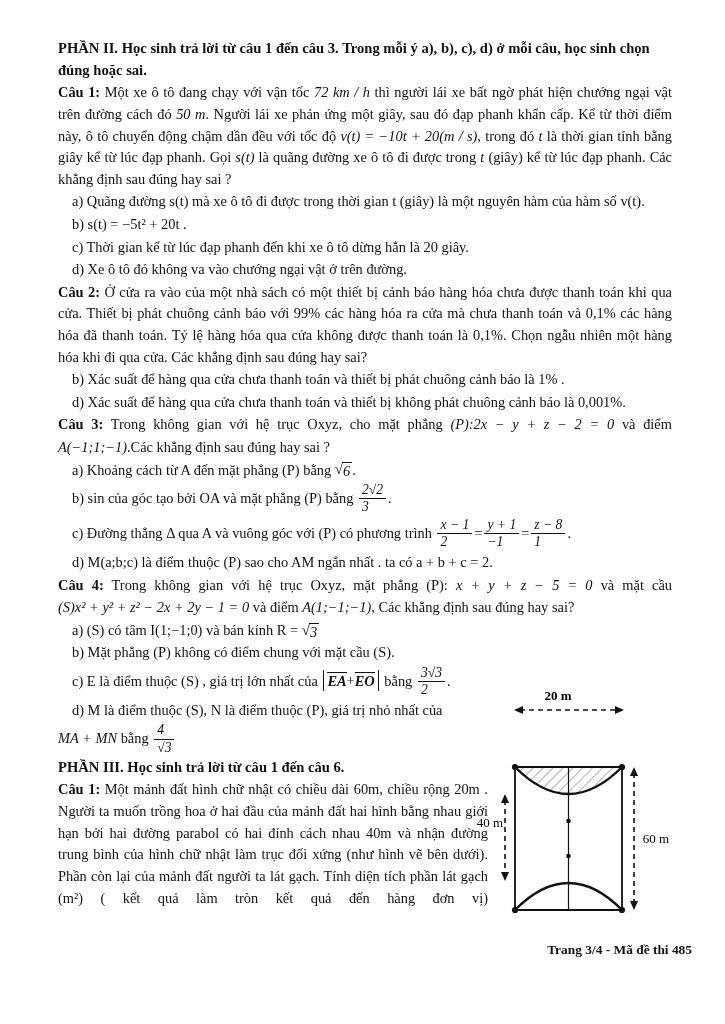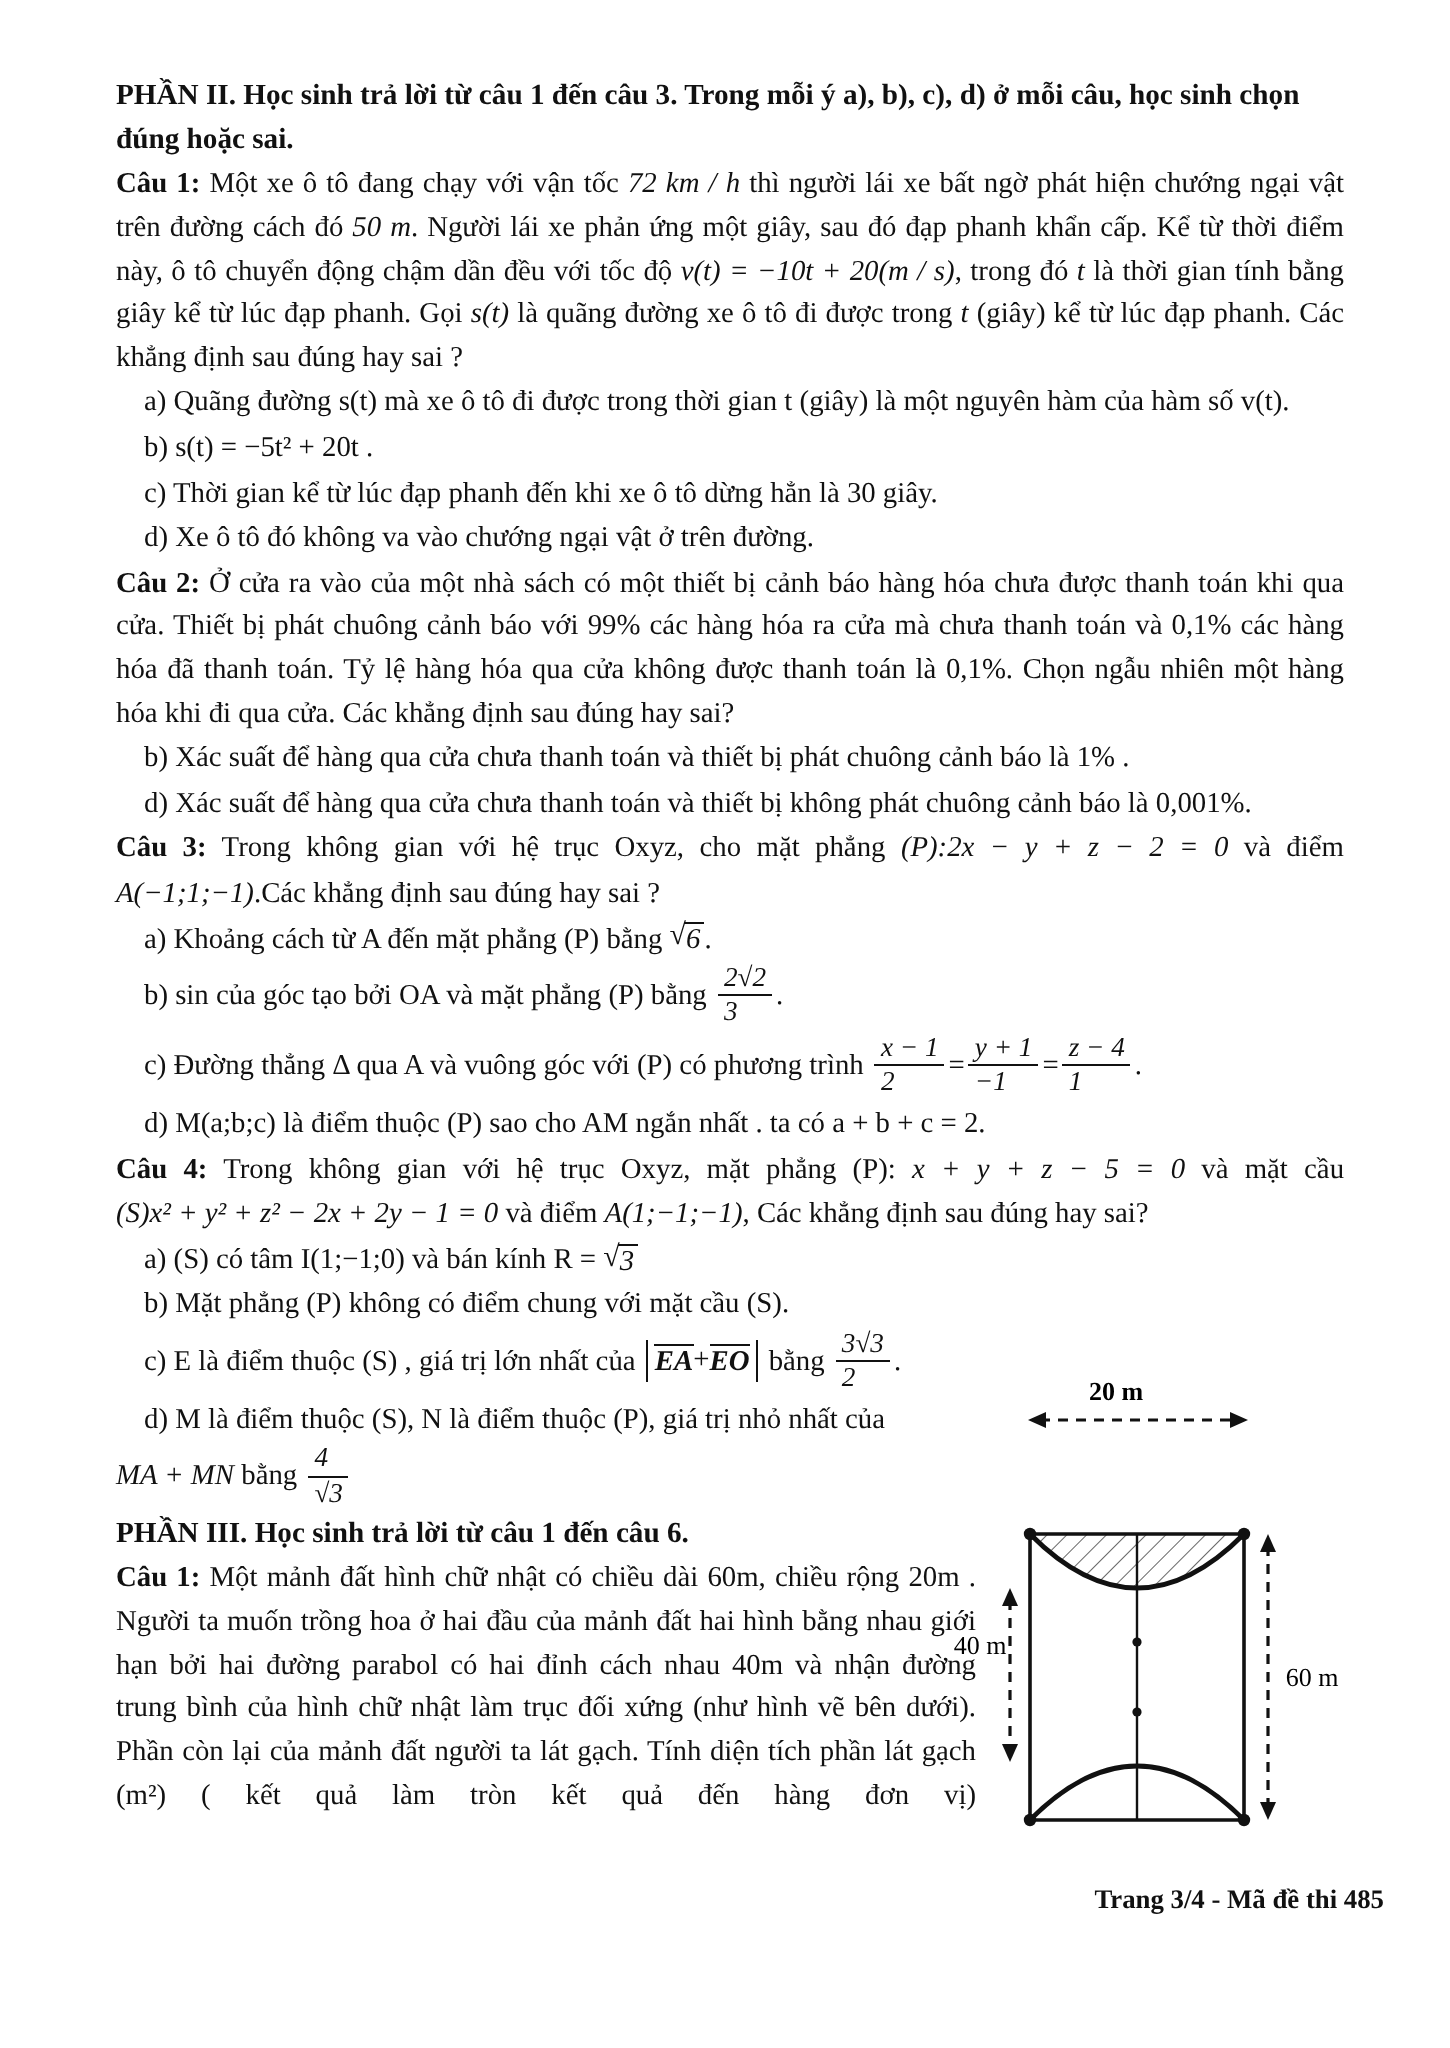--- a/index.html
+++ b/index.html
@@ -112,21 +112,21 @@
 
   <div class="content">
 
     <div class="heading">PHẦN II. Học sinh trả lời từ câu 1 đến câu 3. Trong mỗi ý a), b), c), d) ở mỗi câu, học sinh chọn</div>
     <div class="heading">đúng hoặc sai.</div>
 
     <div class="para"><span class="qlabel">Câu 1:</span> <span>Một xe ô tô đang chạy với vận tốc</span> <span class="mi">72 km / h</span> <span>thì người lái xe bất ngờ phát hiện chướng ngại vật trên đường cách đó</span> <span class="mi">50 m</span><span>. Người lái xe phản ứng một giây, sau đó đạp phanh khẩn cấp. Kể từ thời điểm này, ô tô chuyển động chậm dần đều với tốc độ</span> <span class="mi">v(t) = −10t + 20(m / s)</span><span>, trong đó</span> <span class="mi">t</span> <span>là thời gian tính bằng giây kể từ lúc đạp phanh. Gọi</span> <span class="mi">s(t)</span> <span>là quãng đường xe ô tô đi được trong</span> <span class="mi">t</span> <span>(giây) kể từ lúc đạp phanh. Các khẳng định sau đúng hay sai ?</span></div>
 
     <div class="para indent nojust">a) Quãng đường s(t) mà xe ô tô đi được trong thời gian t (giây) là một nguyên hàm của hàm số v(t).</div>
     <div class="para indent nojust">b) s(t) = −5t² + 20t .</div>
-    <div class="para indent nojust">c) Thời gian kể từ lúc đạp phanh đến khi xe ô tô dừng hẳn là 30 giây.</div>
+    <div class="para indent nojust">c) Thời gian kể từ lúc đạp phanh đến khi xe ô tô dừng hẳn là 20 giây.</div>
     <div class="para indent nojust">d) Xe ô tô đó không va vào chướng ngại vật ở trên đường.</div>
 
     <div class="para"><span class="qlabel">Câu 2:</span> <span>Ở cửa ra vào của một nhà sách có một thiết bị cảnh báo hàng hóa chưa được thanh toán khi qua cửa. Thiết bị phát chuông cảnh báo với 99% các hàng hóa ra cửa mà chưa thanh toán và 0,1% các hàng hóa đã thanh toán. Tỷ lệ hàng hóa qua cửa không được thanh toán là 0,1%. Chọn ngẫu nhiên một hàng hóa khi đi qua cửa. Các khẳng định sau đúng hay sai?</span></div>
 
     <div class="para indent nojust">b) Xác suất để hàng qua cửa chưa thanh toán và thiết bị phát chuông cảnh báo là 1% .</div>
     <div class="para indent nojust">d) Xác suất để hàng qua cửa chưa thanh toán và thiết bị không phát chuông cảnh báo là 0,001%.</div>
 
     <div class="para jst"><span class="qlabel">Câu 3:</span> <span>Trong không gian với hệ trục Oxyz, cho mặt phẳng</span> <span class="mi">(P):2x − y + z − 2 = 0</span> <span>và điểm</span></div>
     <div class="para nojust"><span class="mi">A(−1;1;−1)</span><span>.Các khẳng định  sau đúng  hay sai ?</span></div>
 
@@ -145,21 +145,21 @@
     </div>
 
     <div class="para indent nojust tallrow"><span>c) Đường thẳng  Δ qua A và vuông góc với (P) có phương trình</span>
       <span class="frac">
           <span class="num mi">x − 1</span>
           <span class="den mi">2</span>
         </span>=<span class="frac">
           <span class="num mi">y + 1</span>
           <span class="den mi">−1</span>
         </span>=<span class="frac">
-          <span class="num mi">z − 4</span>
+          <span class="num mi">z − 8</span>
           <span class="den mi">1</span>
         </span>.
     </div>
 
     <div class="para indent nojust">d) M(a;b;c) là điểm thuộc (P) sao cho AM ngắn nhất . ta có  a + b + c = 2.</div>
 
     <div class="para jst"><span class="qlabel">Câu 4:</span> <span>Trong không gian với hệ trục Oxyz,   mặt phẳng (P):</span> <span class="mi">x + y + z − 5 = 0</span> <span>và mặt cầu</span></div>
     <div class="para nojust"><span class="mi">(S)x² + y² + z² − 2x + 2y − 1 = 0</span> <span>và điểm</span> <span class="mi">A(1;−1;−1)</span><span>, Các khẳng định sau đúng hay sai?</span></div>
 
     <div class="para indent nojust"><span>a) (S) có tâm I(1;−1;0) và bán kính R =</span>

